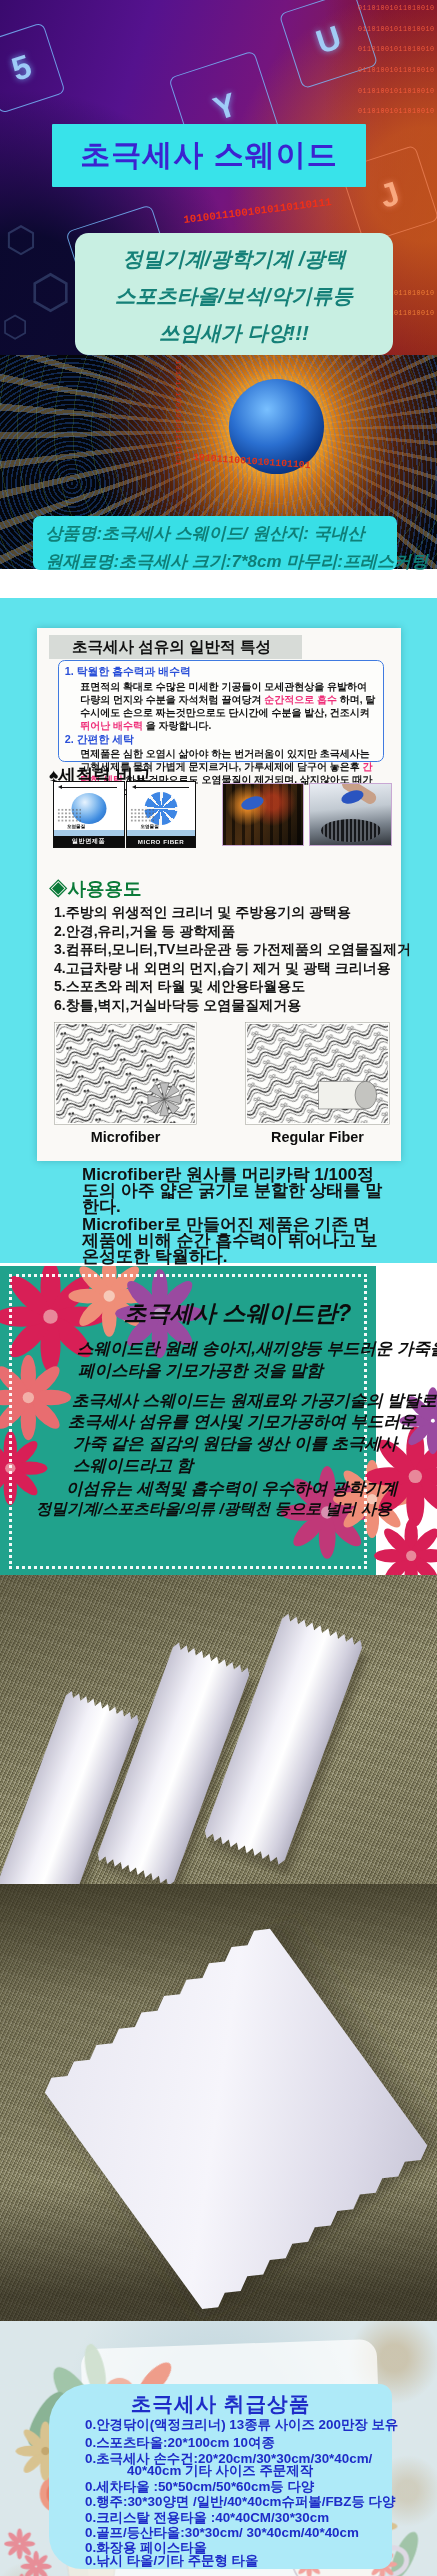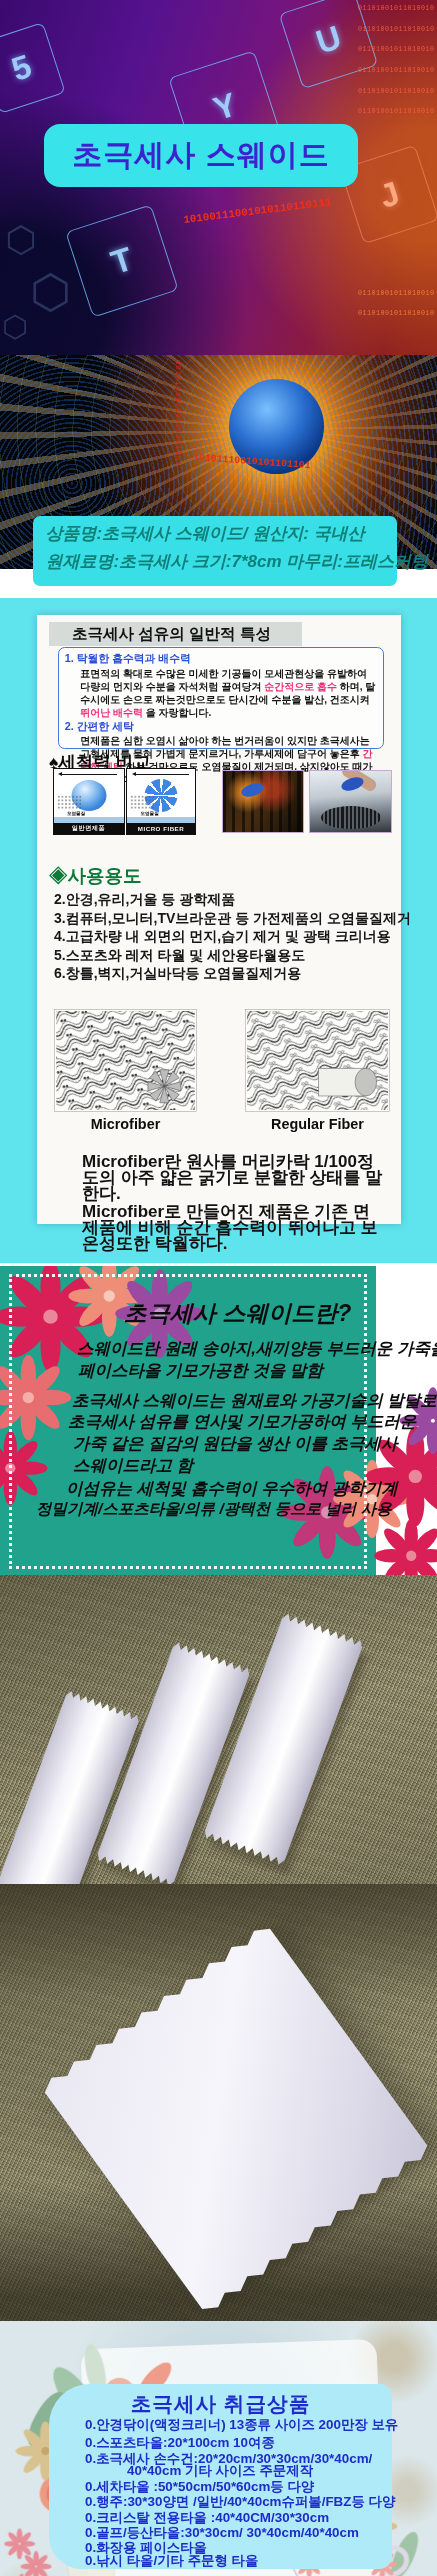--- a/index.html
+++ b/index.html
@@ -22,22 +22,22 @@
   .key-5{left:-13px;top:31px;width:67px;height:72px;}
   .key-t{left:77px;top:216px;width:88px;height:88px;}
   .key-y{left:180px;top:62px;width:88px;height:88px;}
   .key-u{left:289px;top:0px;width:77px;height:77px;}
   .key-j{left:350px;top:155px;width:77px;height:77px;border-color:rgba(255,150,110,.55);
          color:rgba(255,180,140,.85);text-shadow:0 0 6.2px rgba(255,150,110,.7);}
   .drow{right:3.1px;width:77px;overflow:hidden;white-space:nowrap;
         color:rgba(255,96,64,.85);font-family:"Liberation Mono",monospace;
         font-size:6.7px;letter-spacing:0.5px;}
   .hexg{color:rgba(150,200,255,.22);font-size:36px;line-height:1;}
-  .title-box{left:44px;top:124px;width:314px;height:63px;background:#38e3ea;
-      border-radius:16px;display:flex;align-items:center;justify-content:center;}
+  .title-box{left:52px;top:124px;width:314px;height:63px;background:#38e3ea;
+      border-radius:1px;display:flex;align-items:center;justify-content:center;}
   .title-box span{font-size:30px;font-weight:bold;color:#3b23d0;letter-spacing:1px;}
   .binary-arc{left:183px;top:205px;transform:rotate(-7deg);color:#f03018;
       font-family:"Liberation Mono",monospace;font-weight:bold;font-size:10.8px;}
   .mint-box{left:75px;top:233px;width:318px;height:122px;background:#c8efe2;
       border-radius:13.4px;}
   .mint-box div{position:absolute;width:100%;text-align:center;font-weight:bold;
       font-style:italic;font-size:20.6px;color:#158078;}
   .mint-l1{top:12.4px;} .mint-l2{top:49px;} .mint-l3{top:86px;}
 
   
@@ -50,29 +50,29 @@
   }
   .globe{left:229px;top:24px;width:95px;height:95px;border-radius:50%;
     background:radial-gradient(circle at 40% 32%, #79c0ff, #2a6fd0 42%, #0b3a8c 72%, #051d46 100%);
     box-shadow:0 0 24px rgba(255,175,45,.85);}
   .globe-bin{left:193px;top:101px;transform:rotate(4deg);color:#e03418;
       font-family:"Liberation Mono",monospace;font-weight:bold;font-size:9.8px;}
   .vbin{left:174px;top:5.2px;writing-mode:vertical-rl;color:#cc2a14;
       font-family:"Liberation Mono",monospace;font-size:7.2px;letter-spacing:1px;}
 
   
-  .prod-box{left:33px;top:516px;width:364px;height:70px;background:#38dfe6;
+  .prod-box{left:33px;top:516px;width:364px;height:54px;background:#38dfe6;
       border-radius:7.2px;}
   .prod-box div{position:absolute;left:12.4px;font-size:17px;font-weight:bold;
       font-style:italic;color:#0f7f78;white-space:nowrap;}
   .prod-l1{top:6.2px;} .prod-l2{top:34px;}
 
   
   .sec-panel{left:0;top:598px;width:438px;height:665px;background:#5fe3ec;}
-  .card{left:37px;top:17px;width:364px;height:609px;background:#faf9f6;
+  .card{left:37px;top:30px;width:364px;height:533px;background:#faf9f6;
       box-shadow:0 0 7.2px rgba(0,60,70,.25);}
   .graybar{left:12px;top:7.2px;width:253px;height:24px;background:#d7dbd7;
       font-size:15.5px;font-weight:bold;color:#111;line-height:24px;padding-left:23px;
       box-sizing:border-box;}
   .bluebox{left:20.6px;top:32px;width:326px;height:102px;border:1.5px solid #3f7ae0;
       border-radius:6.7px;background:#fdfdfb;padding:3.1px 6.2px;box-sizing:border-box;}
   .fe-title{font-size:10.8px;font-weight:bold;color:#2b50d8;margin:1px 0 0.5px 0;}
   .fe-para{font-size:10px;font-weight:bold;color:#151515;line-height:13px;margin:0 0 1px 15.5px;}
   .red{color:#ef2d78;}
   .spade-head{left:12px;top:135px;font-size:17.5px;font-weight:bold;color:#0d0d0d;}
@@ -193,20 +193,25 @@
     <div class="abs hexg" style="left:5.2px;top:222px">⬡</div>
     <div class="abs hexg" style="left:30px;top:268px;font-size:47px">⬡</div>
     <div class="abs hexg" style="left:2.1px;top:312px;font-size:30px">⬡</div>
 
     <div class="abs title-box">
       <span>초극세사 스웨이드</span>
     </div>
 
     <div class="abs binary-arc">10100111001010110110111</div>
 
+    <div class="abs mint-box">
+      <div class="mint-l1">정밀기계/광학기계 /광택</div>
+      <div class="mint-l2">스포츠타올/보석/악기류등</div>
+      <div class="mint-l3">쓰임새가 다양!!!</div>
+    </div>
   </div>
 
   <div class="abs sec-globe">
     <div class="abs globe"></div>
     <div class="abs globe-bin">10101110010101101101</div>
     <div class="abs vbin">10101110010101101101</div>
   </div>
 
   <div class="abs prod-box">
     <div class="prod-l1">상품명:초극세사 스웨이드/  원산지: 국내산</div>
@@ -255,20 +260,21 @@
         <div class="cloth-blob"></div>
       </div>
       <div class="abs cphoto ph-car">
         <div class="arm"></div>
         <div class="cloth-blob" style="left:31px;top:7.2px;background:#2a54c0"></div>
         <div class="grille"></div>
       </div>
 
       <div class="abs usage-head">◈사용용도</div>
       <div class="abs usage-list">
+        <div>1.주방의 위생적인 크리너 및 주방용기의 광택용</div>
         <div>2.안경,유리,거울 등 광학제품</div>
         <div>3.컴퓨터,모니터,TV브라운관 등 가전제품의 오염물질제거</div>
         <div>4.고급차량 내 외면의 먼지,습기 제거 및 광택 크리너용</div>
         <div>5.스포츠와 레저 타월 및 세안용타월용도</div>
         <div>6.창틀,벽지,거실바닥등 오염물질제거용</div>
       </div>
 
       <div class="abs fibbox fib-l">
         <svg width="143" height="103" viewBox="0 0 277 200">
           <defs>

